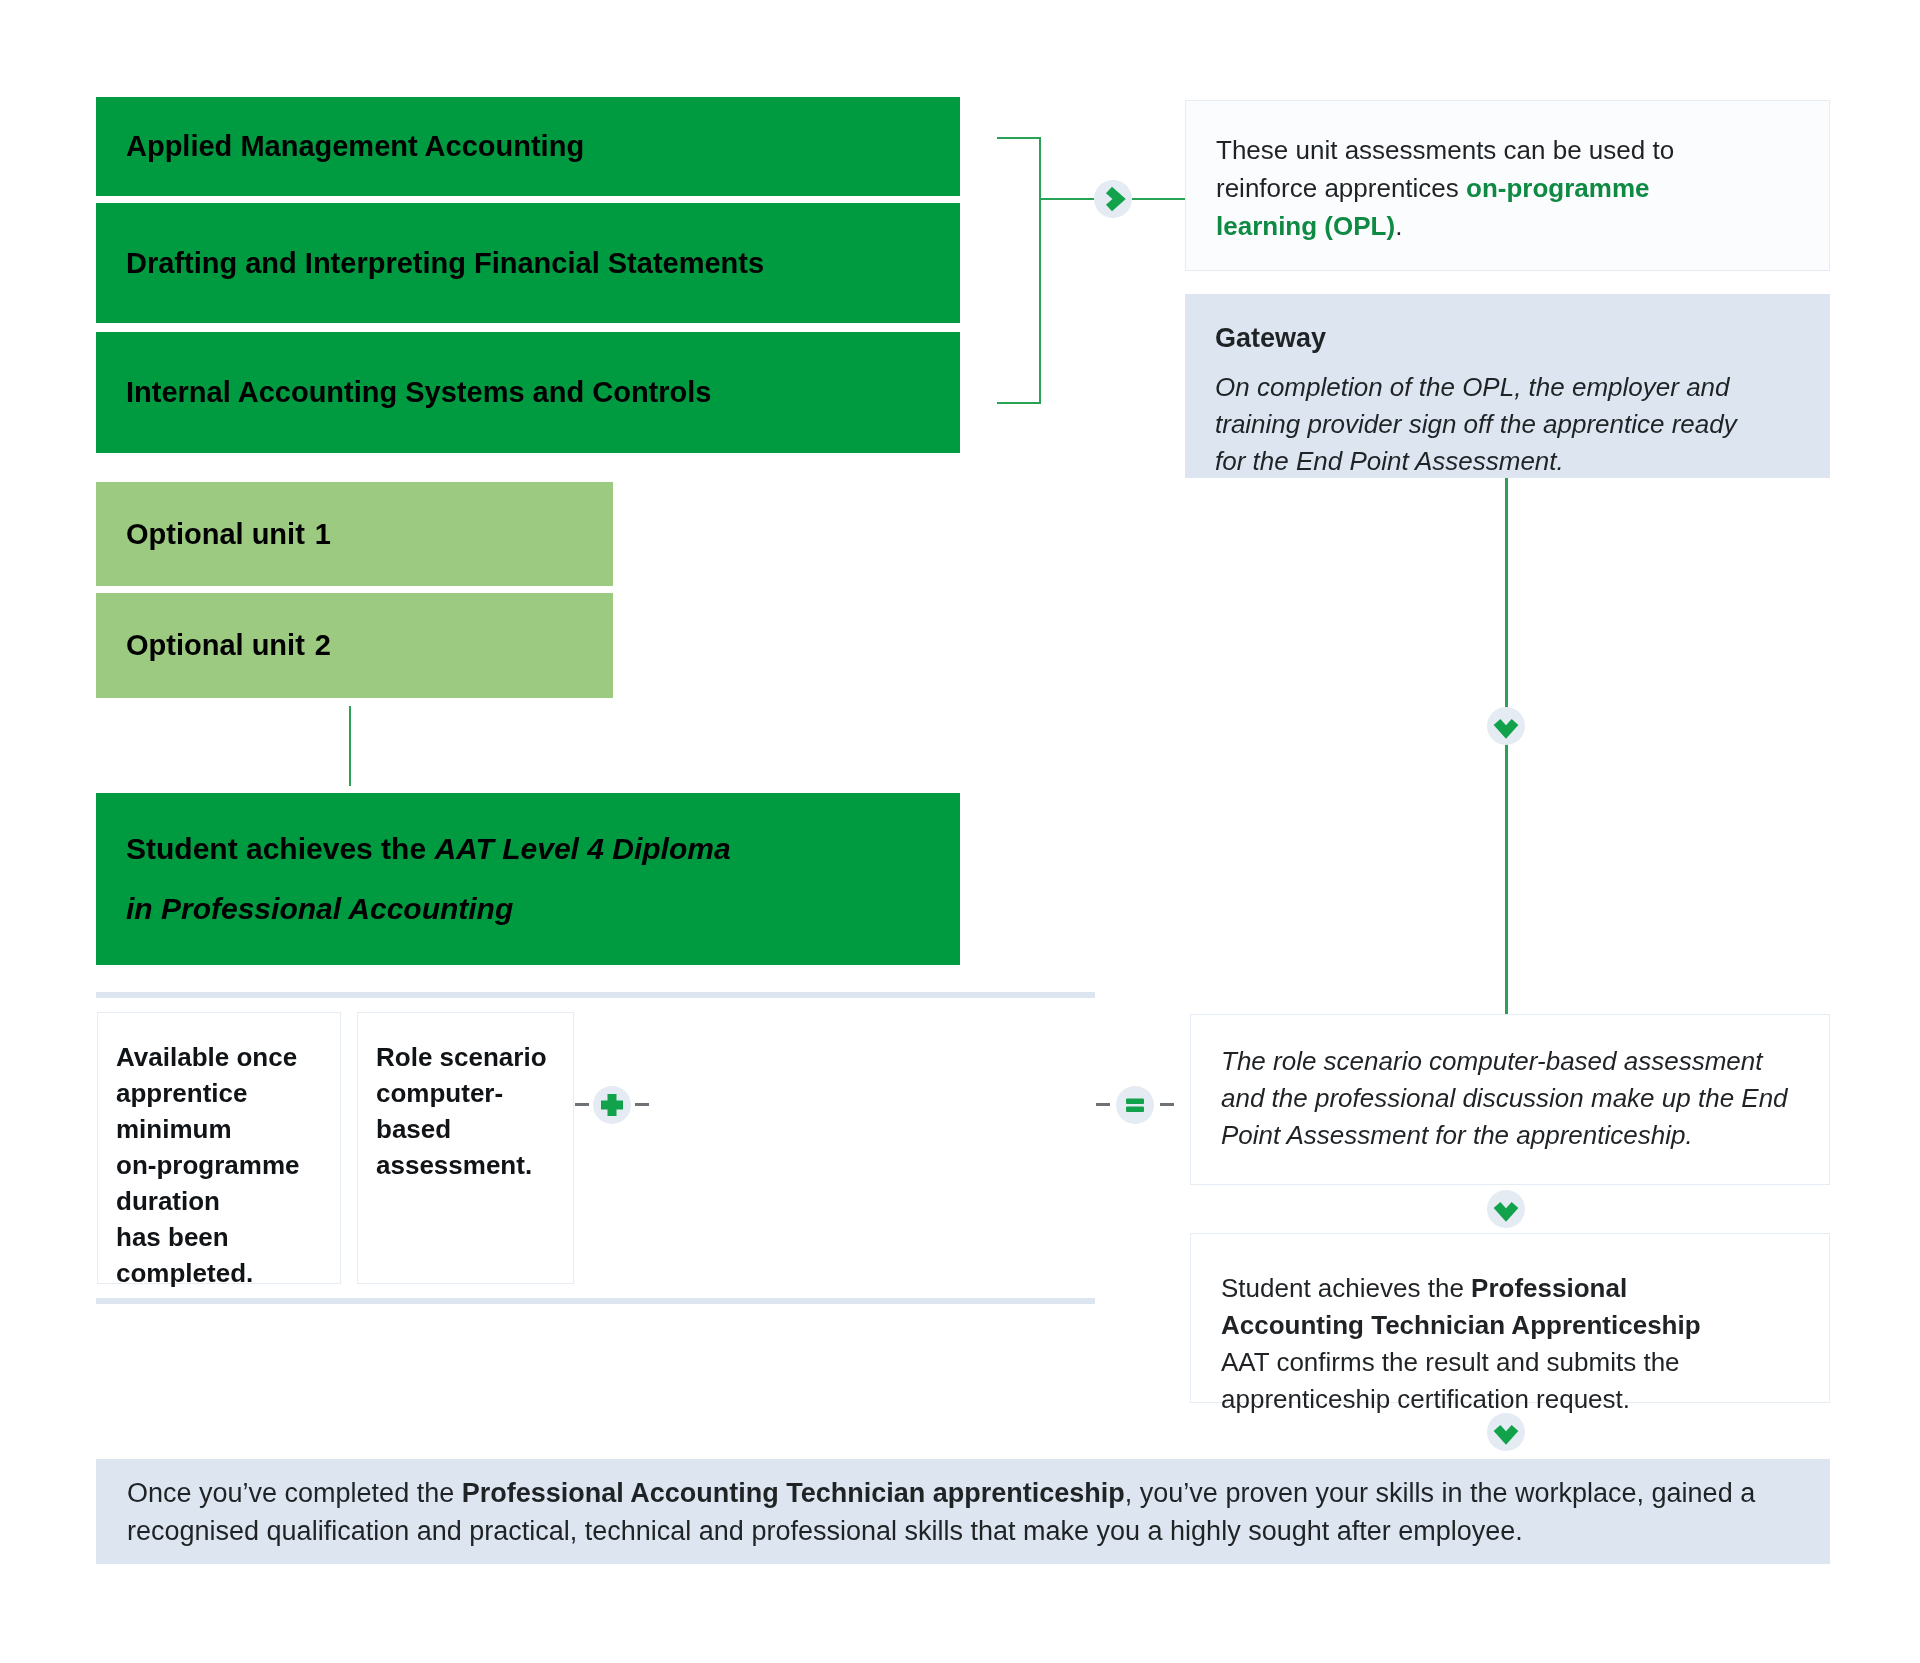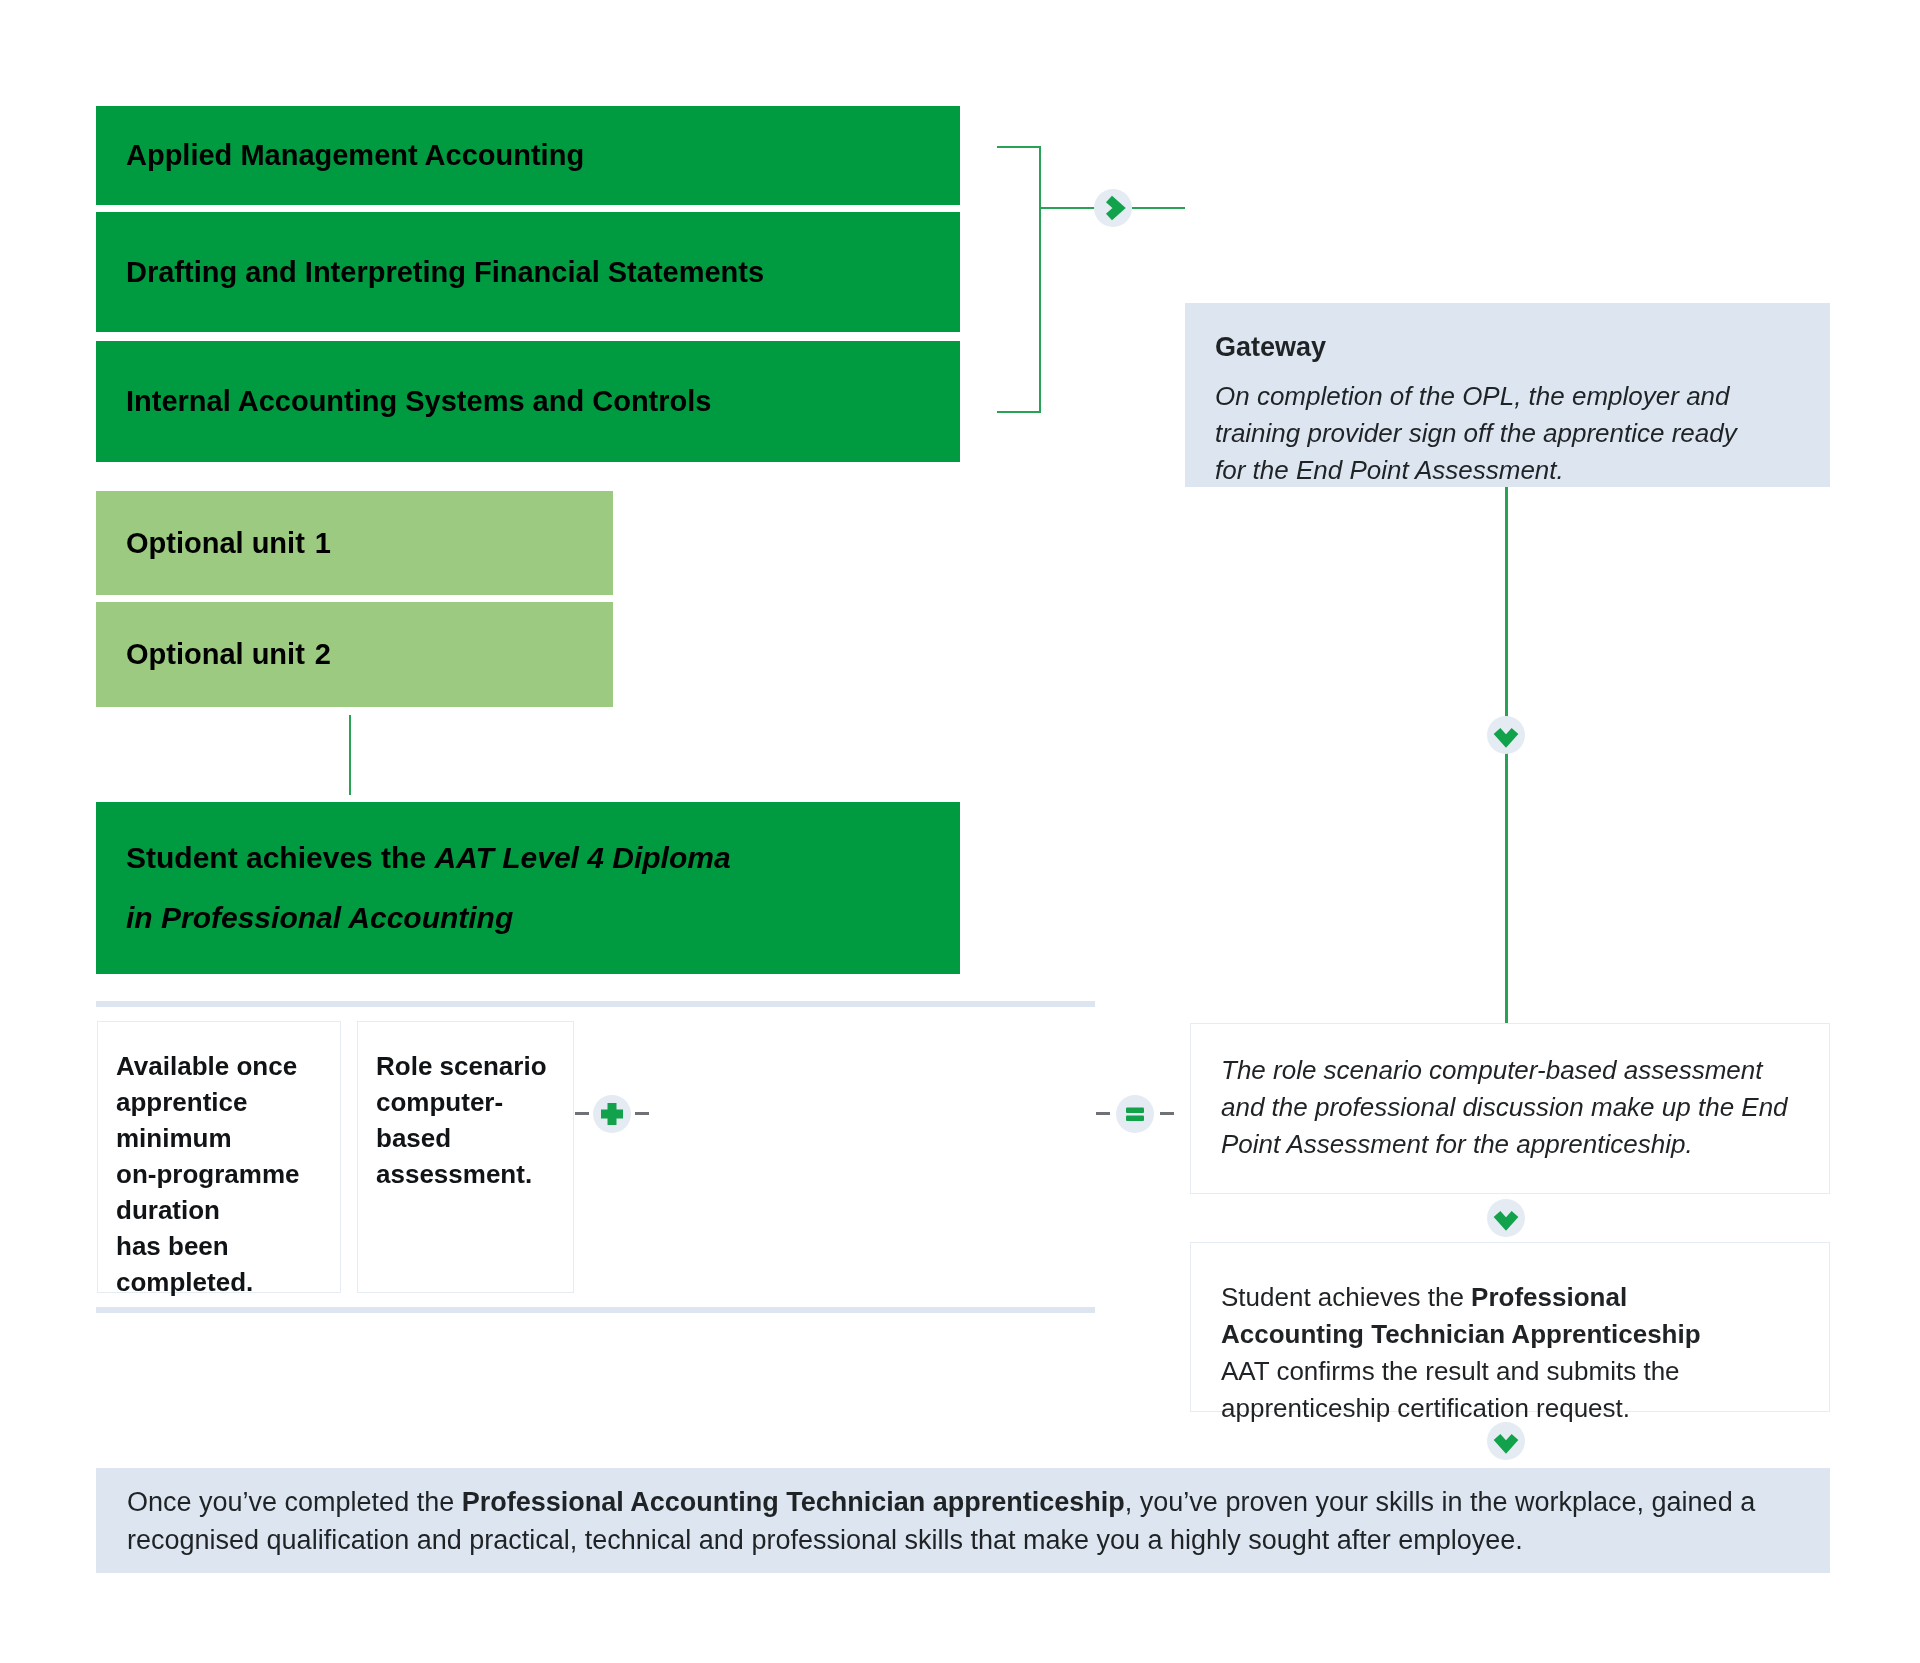--- a/index.html
+++ b/index.html
@@ -11,21 +11,21 @@
     --icon-green:#12a24b;
     --card-border:#e5ecf3;
     --ink:#1f2326;
   }
   html,body{margin:0;padding:0;background:#fff;}
   .canvas{
     position:relative;width:1920px;height:1663px;background:#ffffff;
     font-family:"Liberation Sans","DejaVu Sans",sans-serif;color:var(--ink);
     overflow:hidden;
   }
-  .abs{position:absolute;box-sizing:border-box;margin-top:9px;}
+  .abs{position:absolute;box-sizing:border-box;}
   
   .gbox{
     background:var(--brand-green);display:flex;align-items:center;
     padding-left:30px;font-size:29px;font-weight:bold;color:#000;
   }
   
   .lgbox{
     background:var(--light-green);display:flex;align-items:center;gap:10px;
     padding-left:30px;font-size:29px;font-weight:600;color:#000;
   }
@@ -90,20 +90,23 @@
   <div class="abs gline" style="left:1039px;top:137px;width:2px;height:267px;"></div>
   <div class="abs gline" style="left:997px;top:402px;width:44px;height:2px;"></div>
   <div class="abs gline" style="left:1041px;top:198px;width:55px;height:2px;"></div>
   <div class="abs icon-circle" style="left:1094px;top:180px;">
     <svg width="38" height="38" viewBox="0 0 38 38">
       <path d="M15 10 L25 19 L15 28" fill="none" stroke="#12a24b" stroke-width="9"></path>
     </svg>
   </div>
   <div class="abs gline" style="left:1132px;top:198px;width:53px;height:2px;"></div>
 
+  <div class="abs note-card" style="left:1185px;top:100px;width:645px;height:171px;padding:30px 95px 0 30px;">
+    <span>These unit assessments can be used to reinforce apprentices </span><span class="accent">on-programme learning (OPL)</span><span>.</span>
+  </div>
 
   <div class="abs blue-box" style="left:1185px;top:294px;width:645px;height:184px;padding:26px 14px 0 30px;">
     <div class="gw-title">Gateway</div>
     <div class="pre">On completion of the OPL, the employer and
 training provider sign off the apprentice ready
 for the End Point Assessment.</div>
   </div>
 
   <div class="abs lgbox" style="left:96px;top:482px;width:517px;height:104px;">
     <span>Optional unit</span>

